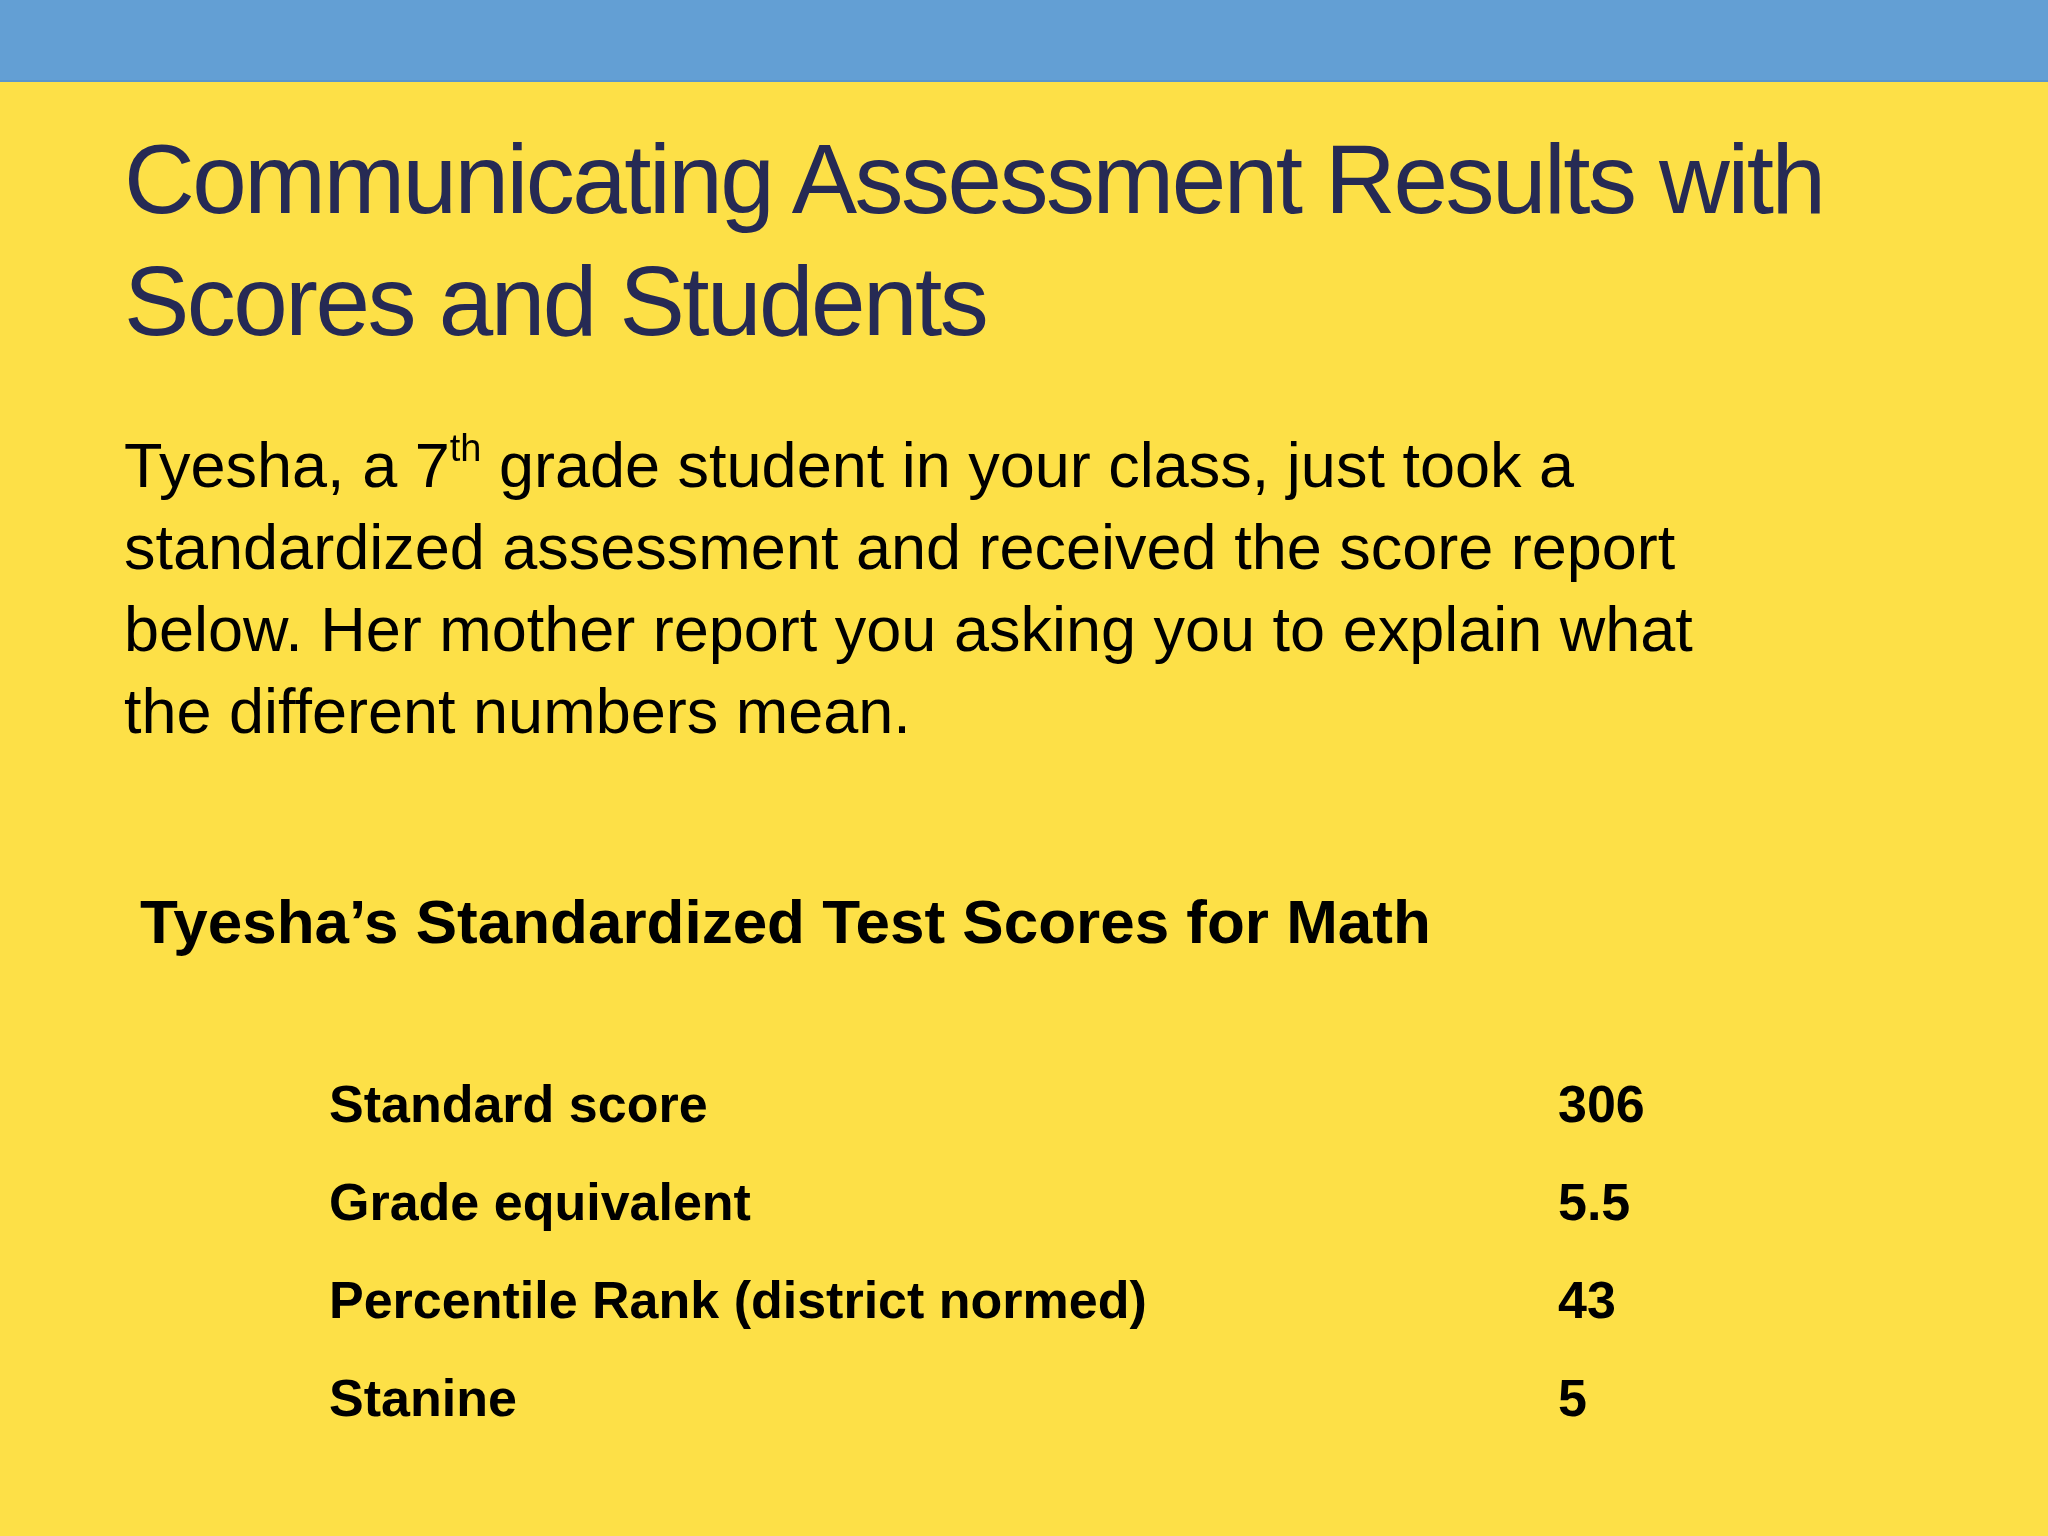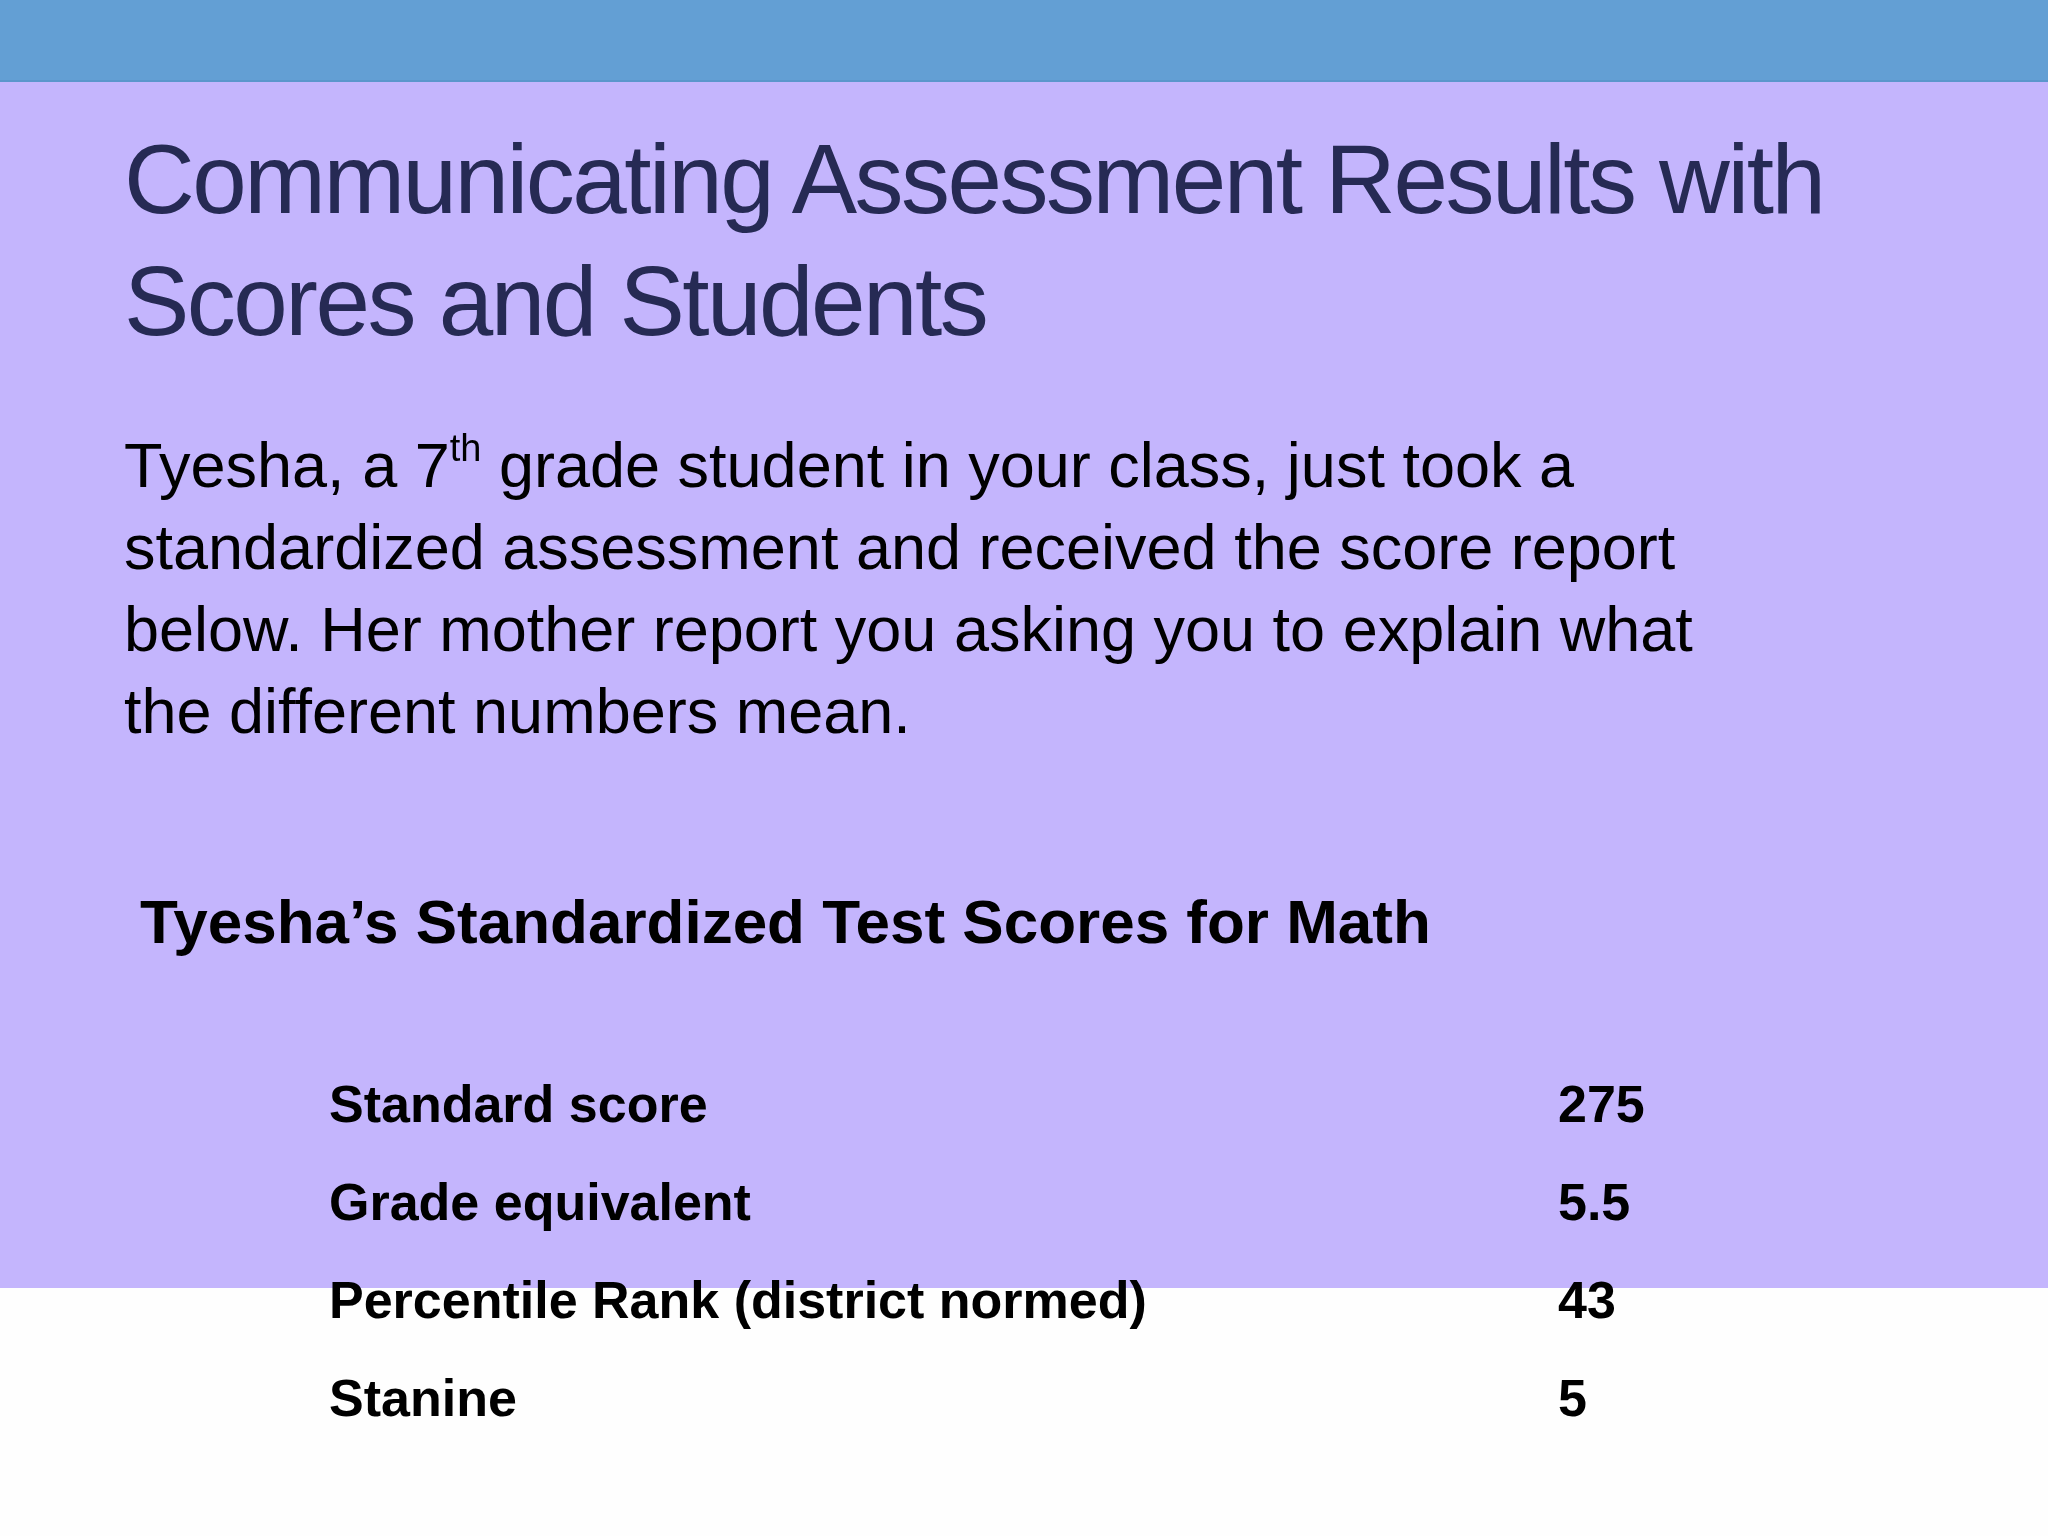--- a/index.html
+++ b/index.html
@@ -6,22 +6,22 @@
       margin: 0;
       padding: 0;
       width: 2048px;
       height: 1536px;
       background: #fefefe;
       overflow: hidden;
     }
     .slide {
       position: relative;
       width: 2048px;
-      height: 1288px;
-      background: #c4b5fd;
+      height: 1536px;
+      background: #fde047;
       font-family: "Liberation Sans", sans-serif;
     }
     .top-bar {
       position: absolute;
       left: 0; top: 0;
       width: 2048px;
       height: 80px;
       background: #639fd4;
       border-bottom: 2px solid #5b96cc;
     }
@@ -106,21 +106,21 @@
     <span>standardized assessment and received the score report</span><br>
     <span>below.  Her mother report you asking you to explain what</span><br>
     <span>the different numbers mean.</span>
   </p>
 
   <h2 class="scores-heading">Tyesha’s Standardized Test Scores for Math</h2>
 
   <div class="scores-table">
     <div class="score-row">
       <span class="score-label">Standard score</span>
-      <span class="score-value">275</span>
+      <span class="score-value">306</span>
     </div>
     <div class="score-row">
       <span class="score-label">Grade equivalent</span>
       <span class="score-value">5.5</span>
     </div>
     <div class="score-row">
       <span class="score-label">Percentile Rank (district normed)</span>
       <span class="score-value">43</span>
     </div>
     <div class="score-row">

